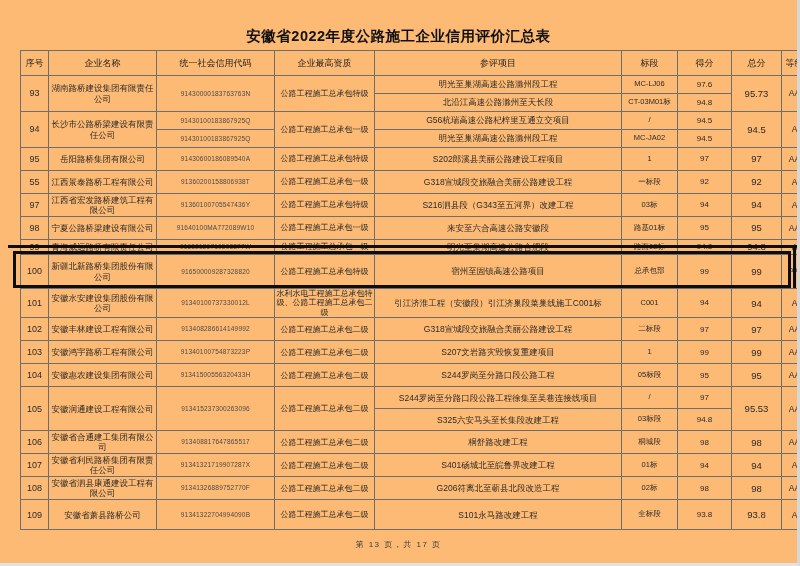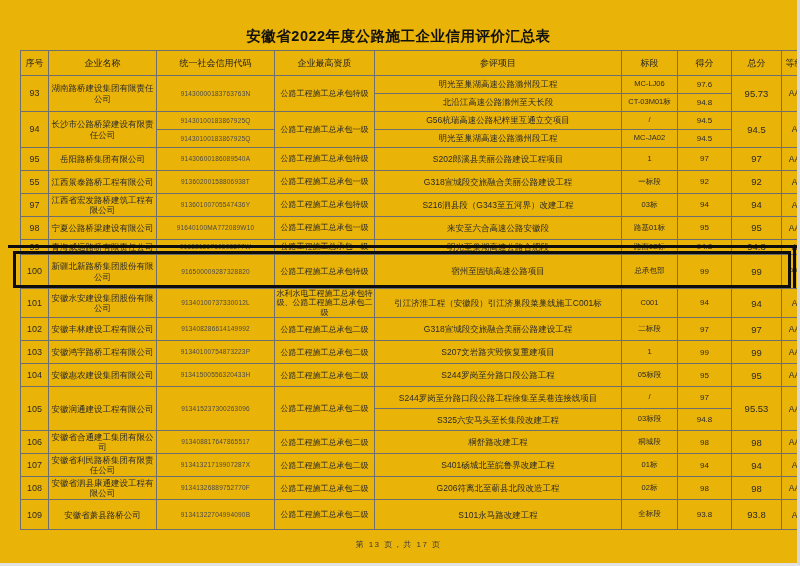--- a/index.html
+++ b/index.html
@@ -1,17 +1,17 @@
 <!DOCTYPE html>
 <html><head>
 <meta charset="utf-8">
 <style>
   html,body{margin:0;padding:0;background:#fff;}
   .page{
-    position:relative;width:800px;height:566px;background:#eab308;
+    position:relative;width:800px;height:566px;background:#fdba74;
     font-family:"Liberation Sans","DejaVu Sans",sans-serif;color:#2a2a2a;
     box-sizing:border-box;border-right:3px solid #d7d7d7;border-bottom:3px solid #e2e2e2;
     overflow:hidden;
   }
   .doc-title{
     position:absolute;top:27px;left:0;width:100%;text-align:center;
     font-size:14.5px;font-weight:700;color:#111;letter-spacing:.5px;
   }
   table.credit-table{
     position:absolute;left:20px;top:50px;width:760px;

